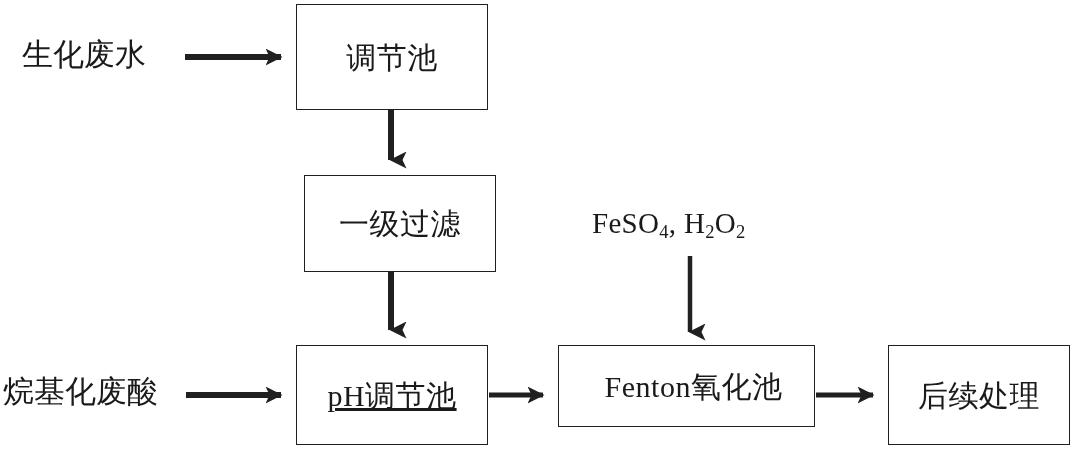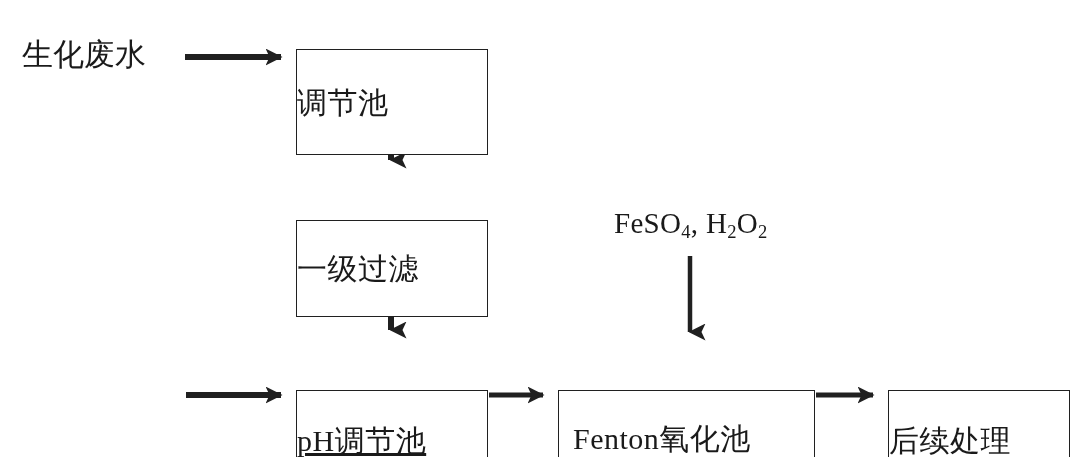--- a/index.html
+++ b/index.html
@@ -17,23 +17,22 @@
     font-family: "Liberation Serif", "DejaVu Serif", serif;
     color: #1a1a1a;
   }
   .node {
     position: absolute;
     box-sizing: border-box;
     border: 1.6px solid #202020;
     background: #ffffff;
     display: flex;
     align-items: center;
-    justify-content: flex-start;
+    justify-content: center;
     text-align: center;
-    margin-top: 45px;
   }
   .node-label {
     font-size: 30px;
     line-height: 1.1;
     letter-spacing: 0.5px;
     white-space: nowrap;
     color: #1a1a1a;
   }
   .ext-label {
     position: absolute;
@@ -111,34 +110,35 @@
 
     <g>
       <line x1="816" y1="395" x2="873" y2="395" stroke="#202020" stroke-width="5" marker-end="url(#ah-sm)"></line>
     </g>
   </svg>
 
   <div class="node" style="left:296px; top:4px; width:192px; height:106px;">
     <span class="node-label">调节池</span>
   </div>
 
-  <div class="node" style="left:296px; top:175px; width:192px; height:97px;">
+  <div class="node" style="left:304px; top:175px; width:192px; height:97px;">
     <span class="node-label">一级过滤</span>
   </div>
 
   <div class="node" style="left:296px; top:345px; width:192px; height:100px;text-decoration:underline;">
     <span class="node-label">pH调节池</span>
   </div>
 
-  <div class="node" style="left:558px; top:345px; width:257px; height:96px;padding-left:14px;">
+  <div class="node" style="left:558px; top:345px; width:257px; height:82px;padding-left:14px;">
     <span class="node-label">Fenton氧化池</span>
   </div>
 
   <div class="node" style="left:888px; top:345px; width:182px; height:100px;">
     <span class="node-label">后续处理</span>
   </div>
 
   <div class="ext-label" style="left:22px; top:38px;text-align:center;">生化废水</div>
 
+  <div class="ext-label" style="left:3px; top:375px;">烷基化废酸</div>
 
-  <div class="chem-label" style="left:592px; top:208px;margin-left:22px;">FeSO<sub>4</sub>,&nbsp;H<sub>2</sub>O<sub>2</sub></div>
+  <div class="chem-label" style="left:592px; top:208px;">FeSO<sub>4</sub>,&nbsp;H<sub>2</sub>O<sub>2</sub></div>
 
 </div>
 
 </body></html>

